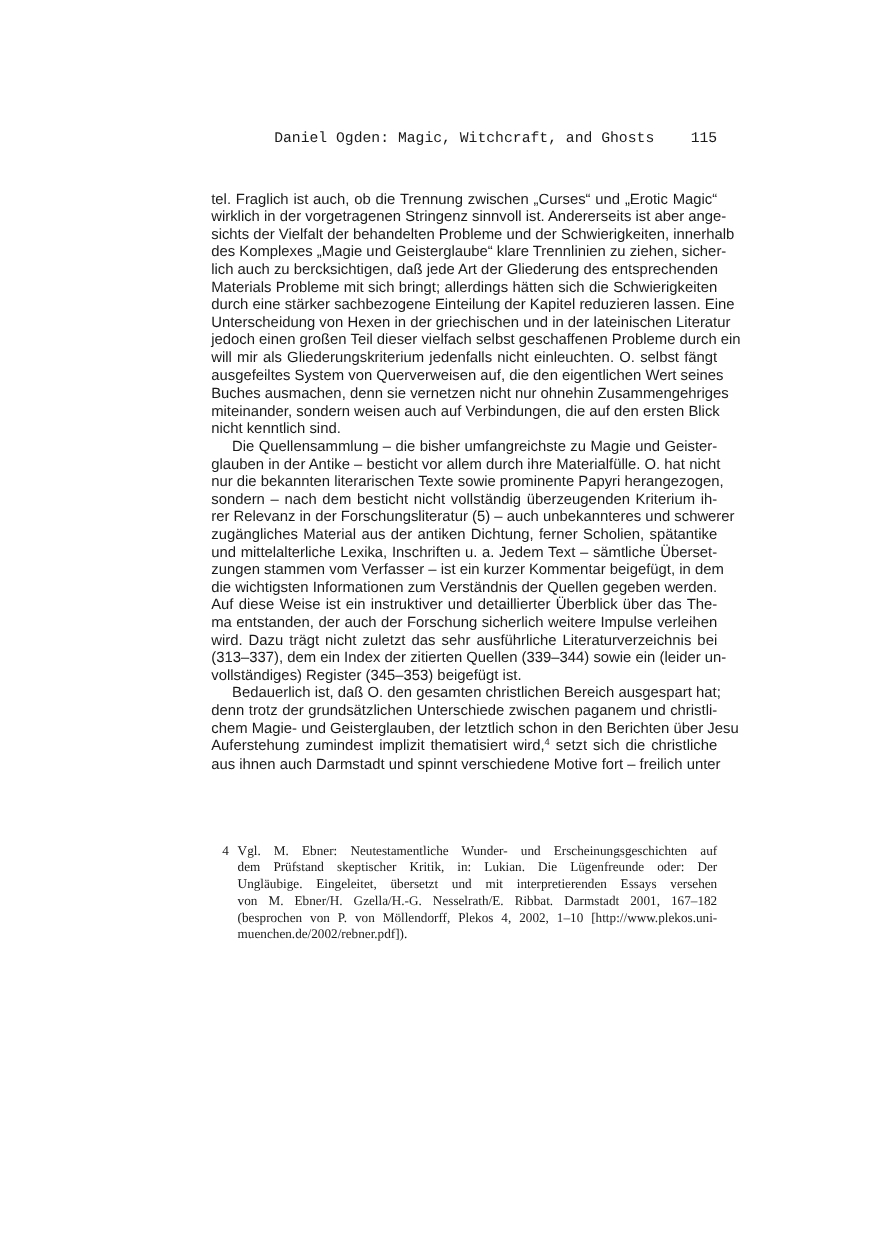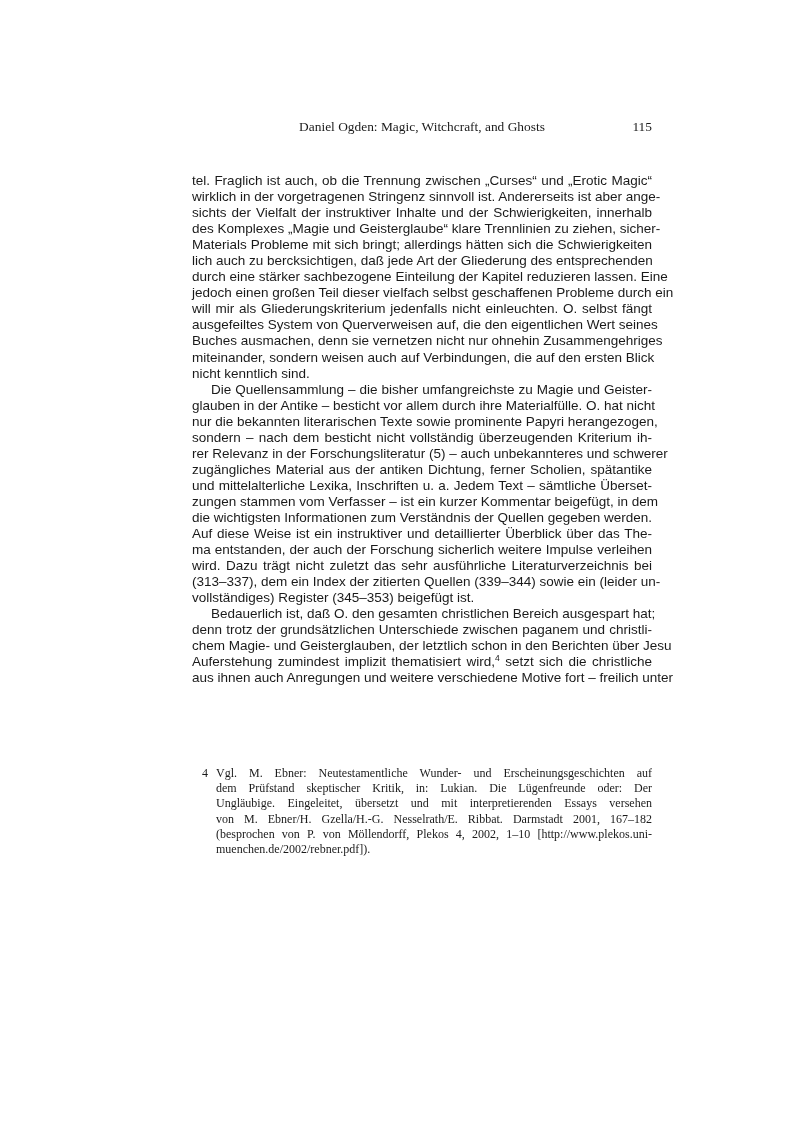--- a/index.html
+++ b/index.html
@@ -1,20 +1,20 @@
 <!DOCTYPE html>
 <html><head>
 <meta charset="utf-8">
 <style>
   html, body { margin: 0; padding: 0; background: #ffffff; }
   body { width: 800px; height: 1131px; position: relative; overflow: hidden;
          font-family: "DejaVu Serif", "Liberation Serif", serif; color: #1a1a1a; }
   .page { position: absolute; left: 0; top: 0; width: 800px; height: 1131px; background: #fff; }
   .running-head { position: absolute; left: 192px; top: 119px; width: 460px; height: 16px;
-                  font-family: Liberation Serif, serif; font-size: 13.4px; line-height: 16px; }
+                  font-family: Liberation Mono, monospace; font-size: 13.4px; line-height: 16px; }
   .running-head .title { position: absolute; left: 0; right: 0; text-align: center; }
   .running-head .pageno { position: absolute; right: 0; }
   .body-text { position: absolute; left: 192px; top: 149px; width: 460px;
                font-family: Liberation Sans, sans-serif; font-size: 13.5px; line-height: 16.05px; margin-top: 24px; }
   .para { margin: 0; text-align: justify; text-align-last: left; hyphens: manual; }
   .line { display: block; text-align: justify; text-align-last: justify; white-space: nowrap; height: 16.05px; }
   .line.last { text-align-last: left; }
   sup { font-size: 8.5px; line-height: 0; vertical-align: 5px; }
   .footnotes { position: absolute; left: 192px; top: 766px; width: 460px;
                font-family: "Liberation Serif", serif; font-size: 12px; line-height: 15.2px; }
@@ -29,25 +29,26 @@
 
   <div class="running-head">
     <span class="title">Daniel Ogden: Magic, Witchcraft, and Ghosts</span>
     <span class="pageno">115</span>
   </div>
 
   <div class="body-text">
     <div class="para">
       <span class="line">tel. Fraglich ist auch, ob die Trennung zwischen „Curses“ und „Erotic Magic“</span>
       <span class="line">wirklich in der vorgetragenen Stringenz sinnvoll ist. Andererseits ist aber ange-</span>
-      <span class="line">sichts der Vielfalt der instruktiver Inhalte und der Schwierigkeiten, innerhalb</span>
+      <span class="line">sichts der Vielfalt der behandelten Probleme und der Schwierigkeiten, innerhalb</span>
       <span class="line">des Komplexes „Magie und Geisterglaube“ klare Trennlinien zu ziehen, sicher-</span>
+      <span class="line">lich auch zu bercksichtigen, daß jede Art der Gliederung des entsprechenden</span>
       <span class="line">Materials Probleme mit sich bringt; allerdings hätten sich die Schwierigkeiten</span>
-      <span class="line">lich auch zu bercksichtigen, daß jede Art der Gliederung des entsprechenden</span>
       <span class="line">durch eine stärker sachbezogene Einteilung der Kapitel reduzieren lassen. Eine</span>
+      <span class="line">Unterscheidung von Hexen in der griechischen und in der lateinischen Literatur</span>
       <span class="line">jedoch einen großen Teil dieser vielfach selbst geschaffenen Probleme durch ein</span>
       <span class="line">will mir als Gliederungskriterium jedenfalls nicht einleuchten. O. selbst fängt</span>
       <span class="line">ausgefeiltes System von Querverweisen auf, die den eigentlichen Wert seines</span>
       <span class="line">Buches ausmachen, denn sie vernetzen nicht nur ohnehin Zusammengehriges</span>
       <span class="line">miteinander, sondern weisen auch auf Verbindungen, die auf den ersten Blick</span>
       <span class="line last">nicht kenntlich sind.</span>
     </div>
 
     <div class="para">
       <span class="line" style="padding-left:19px">Die Quellensammlung – die bisher umfangreichste zu Magie und Geister-</span>
@@ -64,21 +65,21 @@
       <span class="line">wird. Dazu trägt nicht zuletzt das sehr ausführliche Literaturverzeichnis bei</span>
       <span class="line">(313–337), dem ein Index der zitierten Quellen (339–344) sowie ein (leider un-</span>
       <span class="line last">vollständiges) Register (345–353) beigefügt ist.</span>
     </div>
 
     <div class="para">
       <span class="line" style="padding-left:19px">Bedauerlich ist, daß O. den gesamten christlichen Bereich ausgespart hat;</span>
       <span class="line">denn trotz der grundsätzlichen Unterschiede zwischen paganem und christli-</span>
       <span class="line">chem Magie- und Geisterglauben, der letztlich schon in den Berichten über Jesu</span>
       <span class="line"><span>Auferstehung zumindest implizit thematisiert wird,</span><sup>4</sup><span> setzt sich die christliche</span></span>
-      <span class="line">aus ihnen auch Anregungen und weitere verschiedene Motive fort – freilich unter</span>
+      <span class="line">aus ihnen auch Darmstadt und spinnt verschiedene Motive fort – freilich unter</span>
     </div>
   </div>
 
   <div class="footnotes">
     <div class="fn">
       <span class="fn-num">4</span>
       <span class="line">Vgl. M. Ebner: Neutestamentliche Wunder- und Erscheinungsgeschichten auf</span>
       <span class="line">dem Prüfstand skeptischer Kritik, in: Lukian. Die Lügenfreunde oder: Der</span>
       <span class="line">Ungläubige. Eingeleitet, übersetzt und mit interpretierenden Essays versehen</span>
       <span class="line">von M. Ebner/H. Gzella/H.-G. Nesselrath/E. Ribbat. Darmstadt 2001, 167–182</span>

